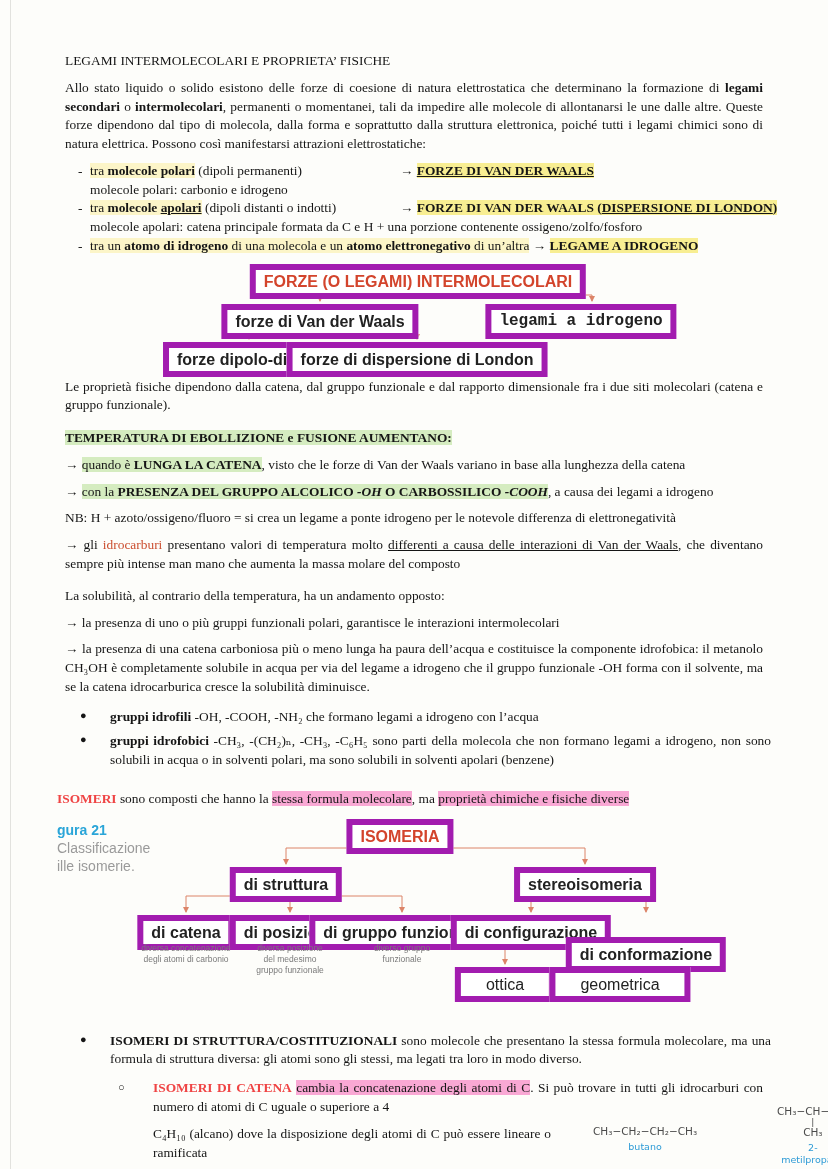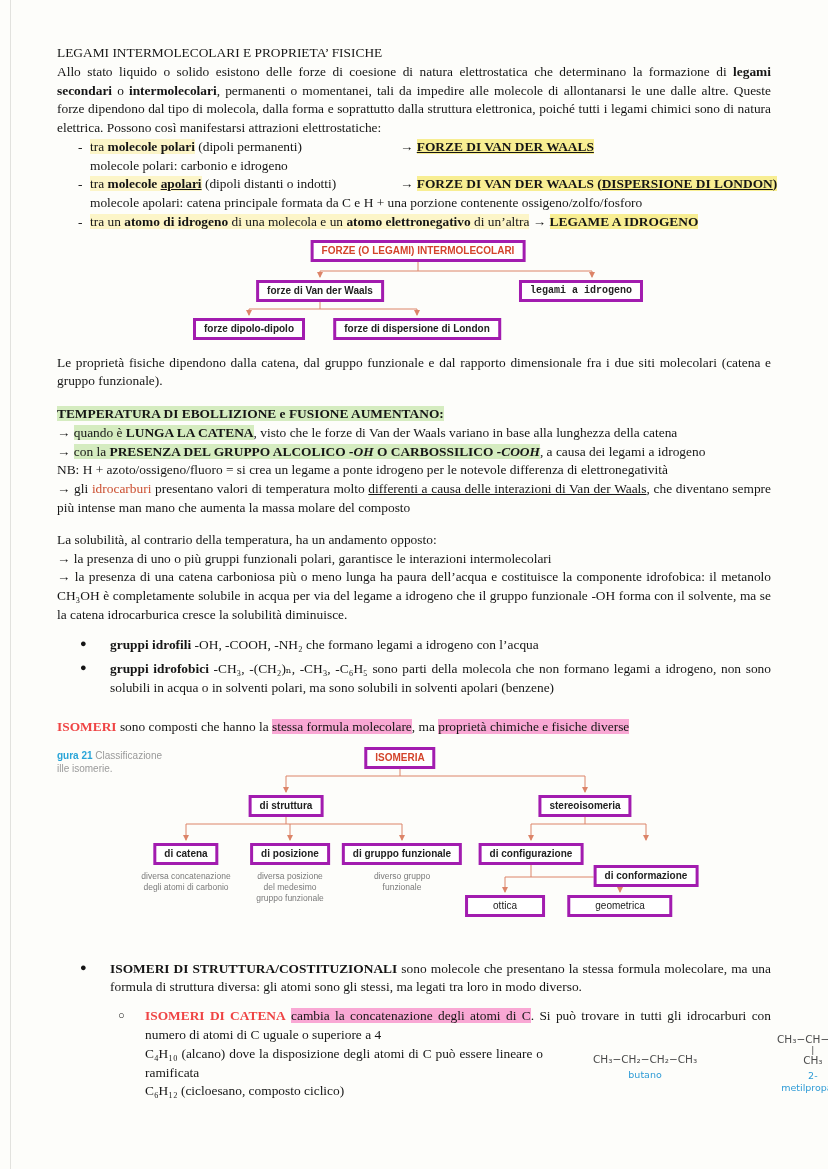--- a/index.html
+++ b/index.html
@@ -5,21 +5,21 @@
   html,body { margin:0; padding:0; background:#ffffff; }
   .page {
     position:relative; width:828px; height:1169px; overflow:hidden;
     background:#fdfdfa; color:#151515;
     font-family:"Liberation Serif","DejaVu Serif",serif;
     font-size:13.4px; line-height:1.4;
   }
   .edge { position:absolute; left:10px; top:0; width:1px; height:100%; background:#e2e2de; }
   .content { position:absolute; left:57px; top:44px; width:714px; }
 
-  p { margin:0; }
+  p { margin:8px; }
   .just { text-align:justify; }
 
   
   .b { font-weight:bold; }
   .i { font-style:italic; }
   .u { text-decoration:underline; }
   .hy { background:#f8ee92; }   
   .hl { background:#fcf5c8; }   
   .hg { background:#d5ecc0; }   
   .hp { background:#f9a8d4; }   
@@ -39,36 +39,36 @@
   .circle-item { position:relative; padding-left:88px; }
   .circle-item .bullet { position:absolute; left:61px; top:1px; font-size:11px; }
 
   
   .diagram { position:relative; }
   .diagram1 { height:100px; margin:8px 0 14px; }
   .diagram2 { height:205px; margin:0 0 12px; }
   .diagram svg { position:absolute; left:0; top:0; }
   .dbox {
     position:absolute; transform:translateX(-50%); white-space:nowrap;
-    border:3px solid #a21caf; background:#fff; padding:2px 8px;
+    border:6px solid #a21caf; background:#fff; padding:2px 8px;
     font-family:"Liberation Sans","DejaVu Sans",sans-serif;
-    font-size:10px; font-weight:bold; line-height:1.2; color:#222;
+    font-size:16px; font-weight:bold; line-height:1.2; color:#222;
   }
   .dbox.rootbox { color:#d3442c; }
   .dbox.plain { font-weight:normal; padding:2px 25px; }
   .ddesc {
     position:absolute; transform:translateX(-50%);
     font-family:"Liberation Sans","DejaVu Sans",sans-serif;
     font-size:8.5px; line-height:1.3; color:#7a7a7a;
     text-align:center; white-space:pre-line;
   }
   .fig-caption {
     position:absolute; left:0; top:6px; width:120px;
     font-family:"Liberation Sans","DejaVu Sans",sans-serif;
-    font-size:10px; line-height:1.3; color:#9a9a9a;
+    font-size:14px; line-height:1.3; color:#9a9a9a;
   }
   .fig-caption .fb { color:#2aa5d8; font-weight:bold; }
 
   
   .sec-prop { margin:0 0 14px; }
   .sec-temp { margin:0 0 13px; }
   .sec-solub { margin:0 0 11px; }
   .sec-groups { margin:0 0 20px; }
   .isomeri-line { margin:0 0 6px; }
   .b1 { margin:0 0 10px; }

